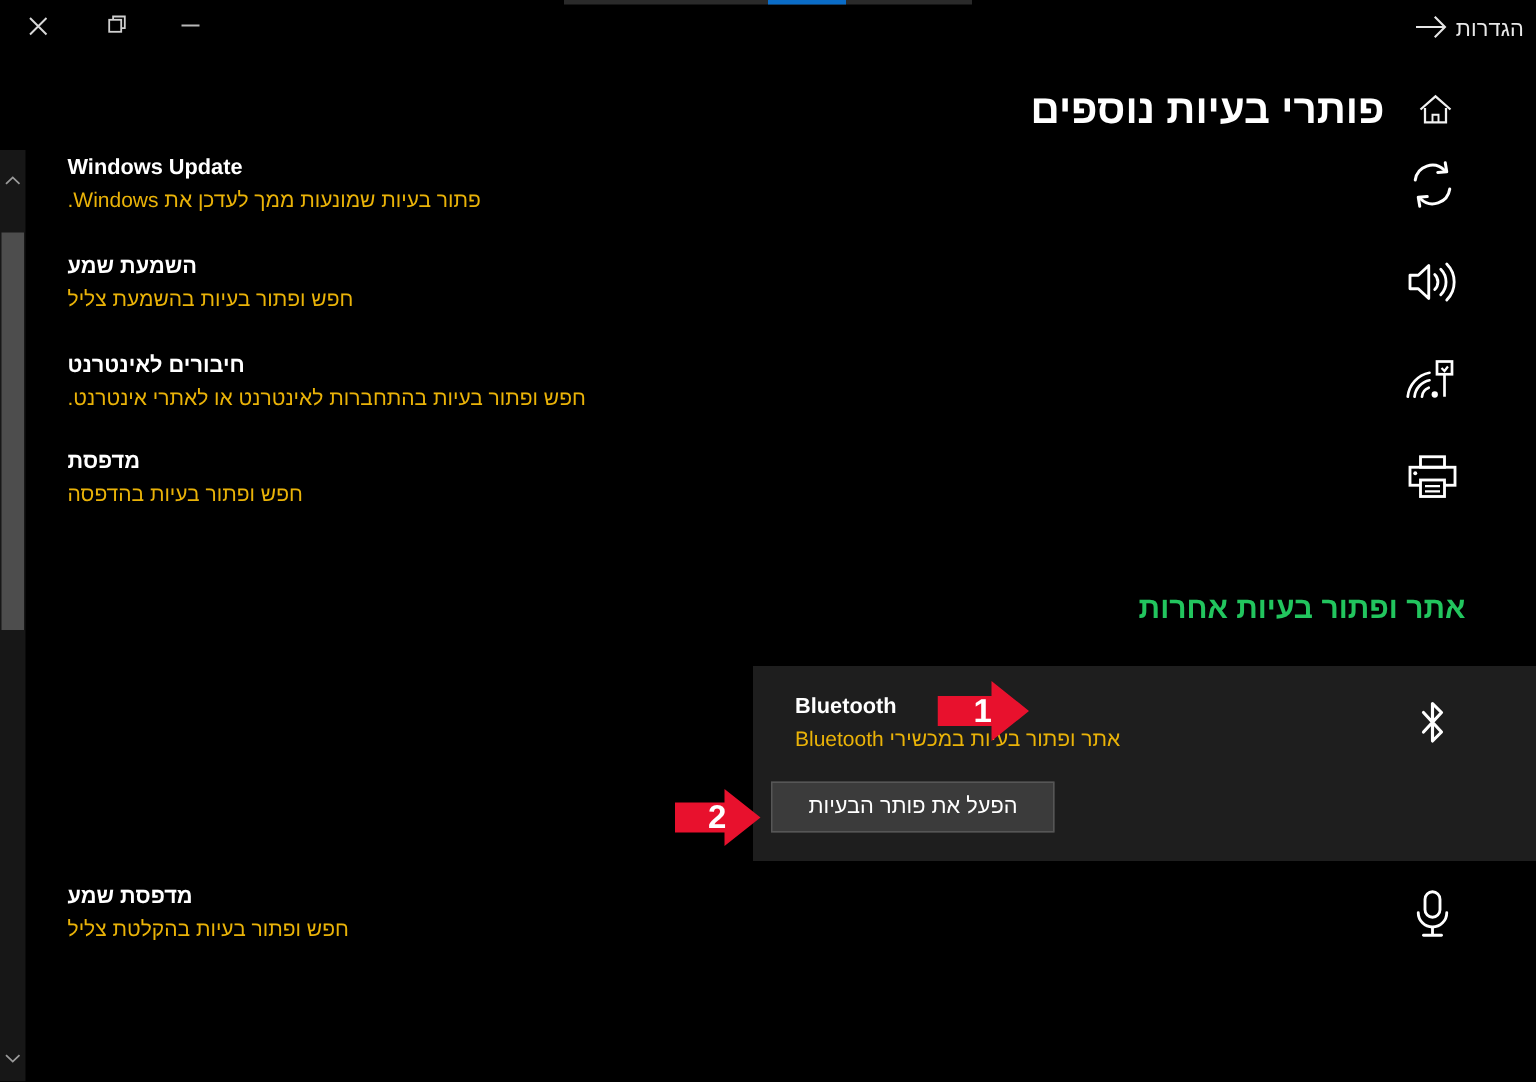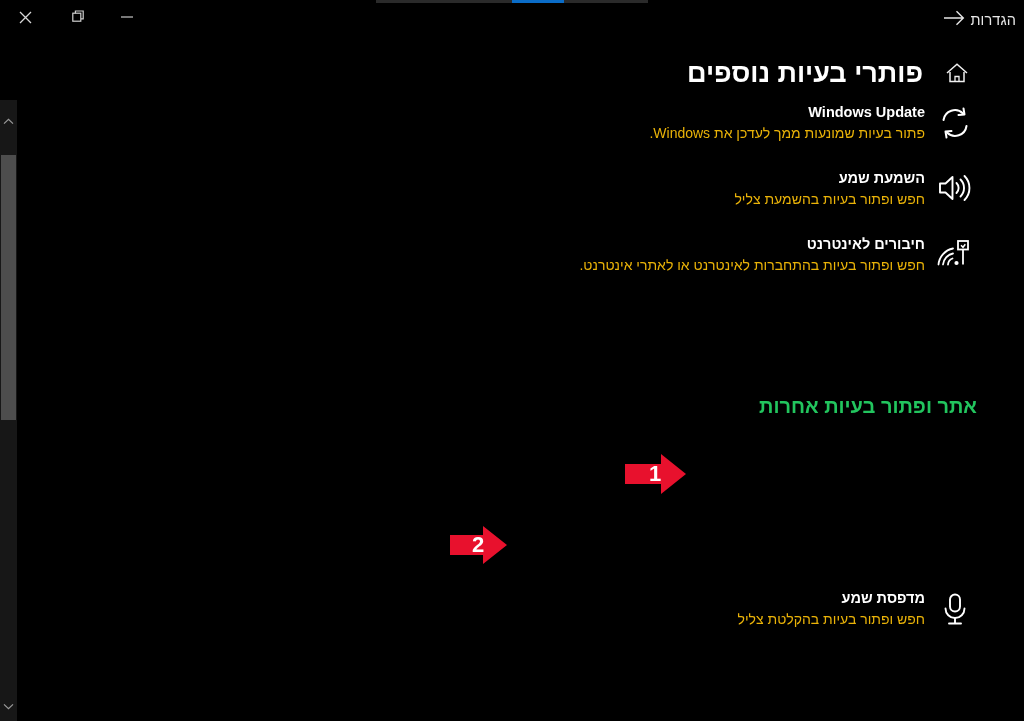--- a/index.html
+++ b/index.html
@@ -167,21 +167,22 @@
     width: 44px;
     min-width: 44px;
     display: flex;
     justify-content: center;
     align-items: flex-start;
     padding-top: 4px;
     margin-left: 8px;
   }
   .ts-text {
     flex: 1;
-    text-align: right;
+    text-align: left;
+    padding-left: 28px;
   }
   .ts-title {
     font-size: 14.5px;
     font-weight: 600;
     color: #ffffff;
     line-height: 20px;
     margin-bottom: 1px;
   }
   .ts-desc {
     font-size: 14px;
@@ -365,23 +366,55 @@
         <path d="M16 15.5 A12.5 12.5 0 0 0 6 26.5" stroke="#ffffff" stroke-width="1.8" fill="none" stroke-linecap="round"></path>
         <path d="M16 10.5 A18 18 0 0 0 1.5 26.5" stroke="#ffffff" stroke-width="1.8" fill="none" stroke-linecap="round"></path>
       </svg>
     </div>
     <div class="ts-text">
       <div class="ts-title">חיבורים לאינטרנט</div>
       <div class="ts-desc">חפש ופתור בעיות בהתחברות לאינטרנט או לאתרי אינטרנט.</div>
     </div>
   </div>
 
+  <div class="ts-row" style="top:298px">
+    <div class="ts-icon">
+      <svg width="36" height="32" viewBox="0 0 36 32">
+        <rect x="10" y="2.5" width="16" height="7" stroke="#ffffff" stroke-width="1.9" fill="none"></rect>
+        <rect x="3" y="9.5" width="30" height="12" stroke="#ffffff" stroke-width="1.9" fill="none"></rect>
+        <rect x="10" y="18" width="16" height="11" stroke="#ffffff" stroke-width="1.9" fill="#000000"></rect>
+        <path d="M13 22 H23" stroke="#ffffff" stroke-width="1.5"></path>
+        <path d="M13 25.5 H23" stroke="#ffffff" stroke-width="1.5"></path>
+        <circle cx="6.5" cy="13.5" r="1.3" fill="#ffffff"></circle>
+      </svg>
+    </div>
+    <div class="ts-text">
+      <div class="ts-title">מדפסת</div>
+      <div class="ts-desc">חפש ופתור בעיות בהדפסה</div>
+    </div>
+  </div>
 
   <div class="section-head" style="top:395px">אתר ופתור בעיות אחרות</div>
 
+  <div class="ts-card" style="top:444px; height:130px;">
+    <div class="ts-row" style="padding-top:17px; padding-right:47px;">
+      <div class="ts-icon">
+        <svg width="30" height="34" viewBox="0 0 30 34">
+          <path d="M9 10 L21 23 L15 29 V4 L21 10 L9 23" stroke="#ffffff" stroke-width="2.1" fill="none" stroke-linejoin="round" stroke-linecap="round"></path>
+        </svg>
+      </div>
+      <div class="ts-text">
+        <div class="ts-title">Bluetooth</div>
+        <div class="ts-desc">אתר ופתור בעיות במכשירי Bluetooth</div>
+      </div>
+    </div>
+    <div class="card-actions" style="margin-top:18px;">
+      <button class="run-btn">הפעל את פותר הבעיות</button>
+    </div>
+  </div>
 
   <div class="ts-row" style="top:588px">
     <div class="ts-icon">
       <svg width="34" height="34" viewBox="0 0 34 34">
         <rect x="12" y="2.5" width="10" height="17" rx="5" stroke="#ffffff" stroke-width="1.9" fill="none"></rect>
         <path d="M7.5 16.5 A9.5 9.5 0 0 0 26.5 16.5" stroke="#ffffff" stroke-width="1.9" fill="none" stroke-linecap="round"></path>
         <path d="M17 26 V31.5" stroke="#ffffff" stroke-width="1.9"></path>
         <path d="M11 31.5 H23" stroke="#ffffff" stroke-width="1.9" stroke-linecap="round"></path>
       </svg>
     </div>

